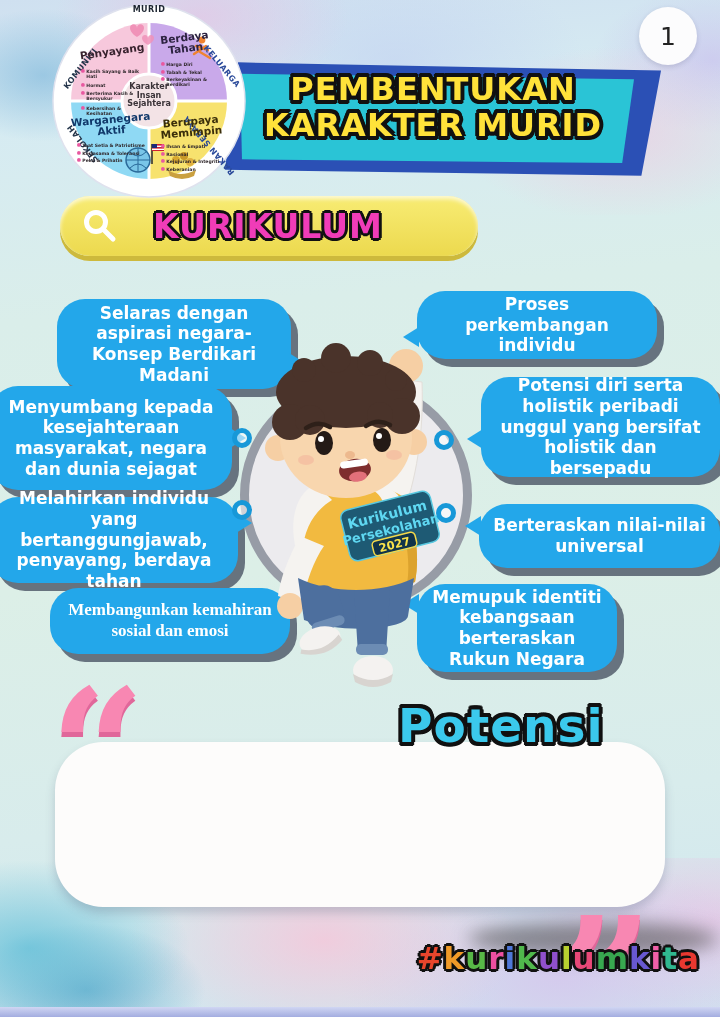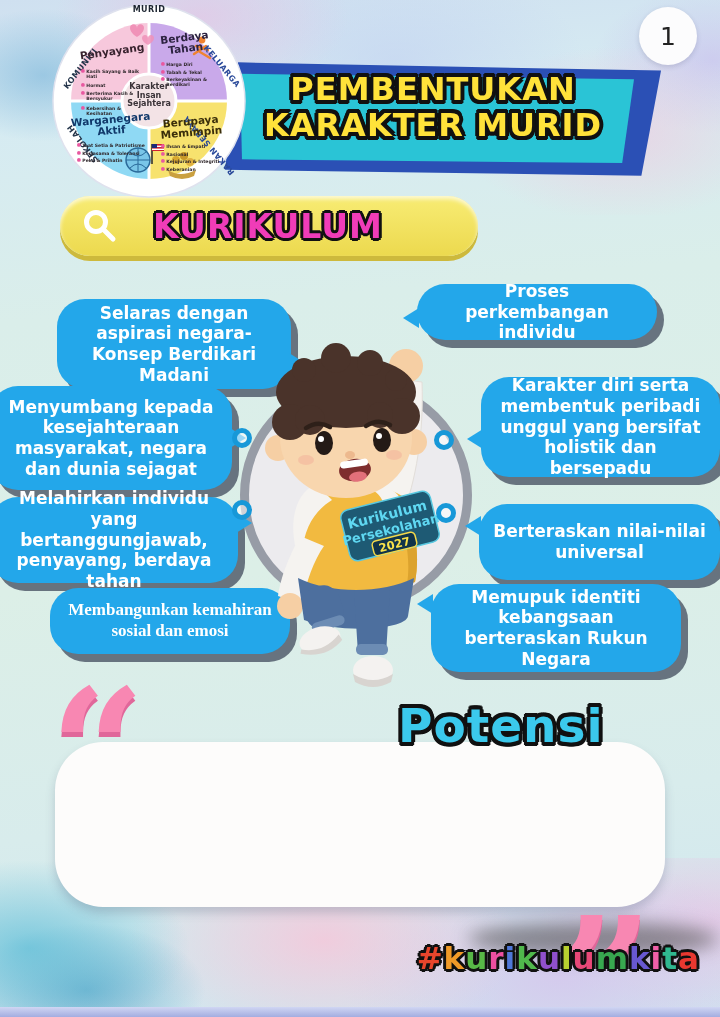--- a/index.html
+++ b/index.html
@@ -101,24 +101,24 @@
         box-shadow:7px 8px 0 rgba(86,98,112,.88);}
   .bubble::after{content:"";position:absolute;width:0;height:0;border-style:solid;}
   .b-l::after{right:-14px;border-width:10px 0 10px 16px;
         border-color:transparent transparent transparent var(--bubble-blue);}
   .b-r::after{left:-14px;border-width:10px 16px 10px 0;
         border-color:transparent var(--bubble-blue) transparent transparent;}
   .bl1{left:57px;top:299px;width:234px;height:90px;}   .bl1::after{bottom:16px;}
   .bl2{left:-10px;top:386px;width:242px;height:104px;} .bl2::after{top:42px;}
   .bl3{left:-10px;top:497px;width:248px;height:86px;}  .bl3::after{top:16px;}
   .bl4{left:50px;top:588px;width:240px;height:66px;font-family:Liberation Serif, serif;}   .bl4::after{top:10px;}
-  .br1{left:417px;top:284px;width:240px;height:56px;}  .br1::after{bottom:12px;}
+  .br1{left:417px;top:291px;width:240px;height:68px;}  .br1::after{bottom:12px;}
   .br2{left:481px;top:377px;width:239px;height:100px;} .br2::after{top:52px;}
-  .br3{left:479px;top:504px;width:241px;height:76px;}  .br3::after{top:12px;}
-  .br4{left:431px;top:584px;width:250px;height:88px;}  .br4::after{top:10px;}
+  .br3{left:479px;top:504px;width:241px;height:64px;}  .br3::after{top:12px;}
+  .br4{left:417px;top:584px;width:200px;height:88px;}  .br4::after{top:10px;}
   .boy{position:absolute;left:240px;top:336px;width:235px;height:360px;z-index:6;}
 
   
   .quote{position:absolute;font-family:"DejaVu Serif","Liberation Serif",serif;
         font-weight:bold;font-size:165px;line-height:.6;color:var(--quote-pink);
         text-shadow:0 5px 0 #e0679a;}
   .q-open{left:50px;top:700px;z-index:4;}
   .q-close{left:558px;top:928px;z-index:4;}
   .mat-box{position:absolute;left:55px;top:742px;width:610px;height:165px;border-radius:48px;
         background:#fdfcfb;z-index:2;box-shadow:0 6px 10px rgba(80,90,120,.25);}
@@ -281,21 +281,21 @@
   <div class="donut" style="left:232px;top:428px;"></div>
   <div class="donut" style="left:232px;top:500px;"></div>
   <div class="donut" style="left:434px;top:430px;"></div>
   <div class="donut" style="left:436px;top:503px;"></div>
 
   <div class="bubble b-l bl1">Selaras dengan aspirasi negara- Konsep Berdikari Madani</div>
   <div class="bubble b-l bl2">Menyumbang kepada kesejahteraan masyarakat, negara dan dunia sejagat</div>
   <div class="bubble b-l bl3">Melahirkan individu yang bertanggungjawab, penyayang, berdaya tahan</div>
   <div class="bubble b-l bl4">Membangunkan kemahiran sosial dan emosi</div>
   <div class="bubble b-r br1">Proses perkembangan individu</div>
-  <div class="bubble b-r br2">Karakter diri serta membentuk peribadi unggul yang bersifat holistik dan bersepadu</div>
+  <div class="bubble b-r br2">Potensi diri serta holistik peribadi unggul yang bersifat holistik dan bersepadu</div>
   <div class="bubble b-r br3">Berteraskan nilai-nilai universal</div>
   <div class="bubble b-r br4">Memupuk identiti kebangsaan berteraskan Rukun Negara</div>
 
   <svg class="boy" viewBox="0 0 235 360">
 
     <path d="M138,168 C146,120 150,78 150,42 L182,46 C184,96 176,146 162,180 Z" fill="#f5f3f0" stroke="#e2ded9" stroke-width="1"></path>
     <circle cx="166" cy="30" r="17" fill="#f6cfa4"></circle>
 
     <path d="M68,158 C92,144 136,144 162,160 C176,188 180,220 175,246 C140,260 84,260 56,246 C54,214 58,184 68,158 Z" fill="#F2BA40"></path>
     <path d="M150,158 C166,190 171,224 167,248 L175,246 C180,220 176,188 162,160 Z" fill="#dca32e"></path>

